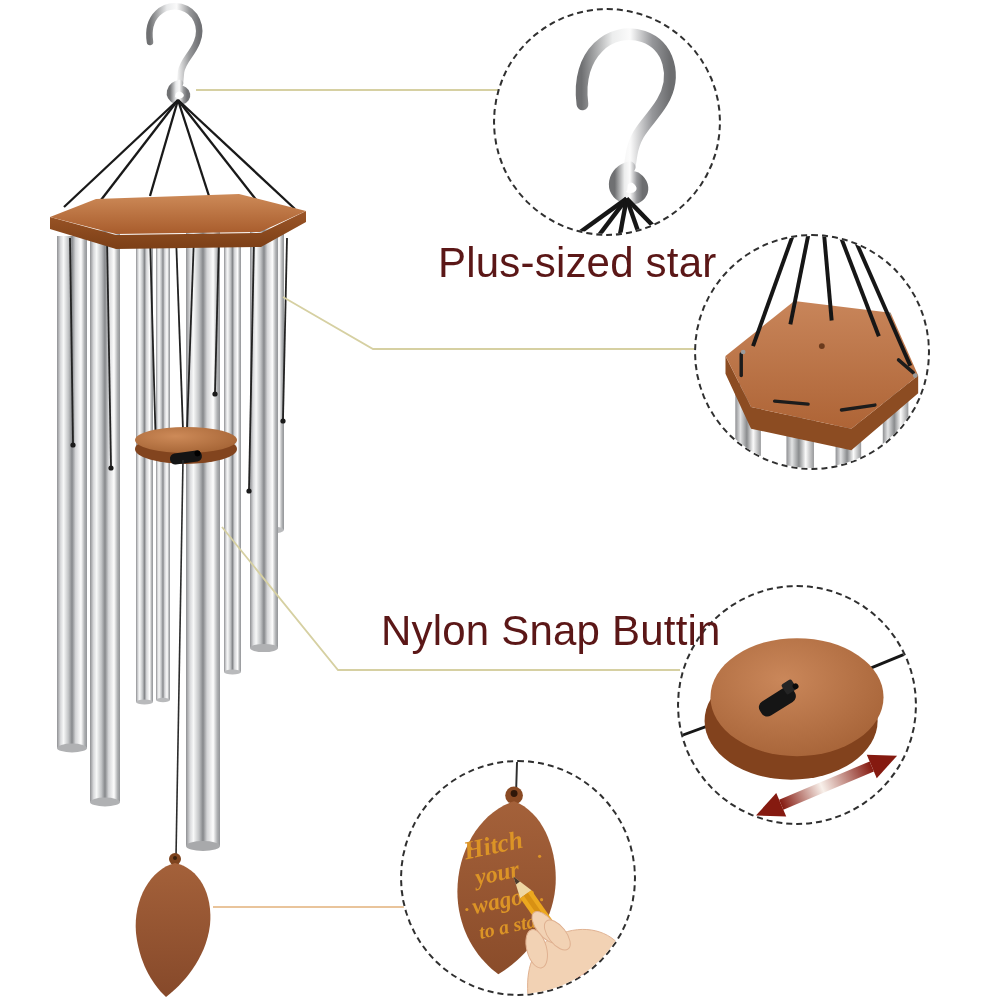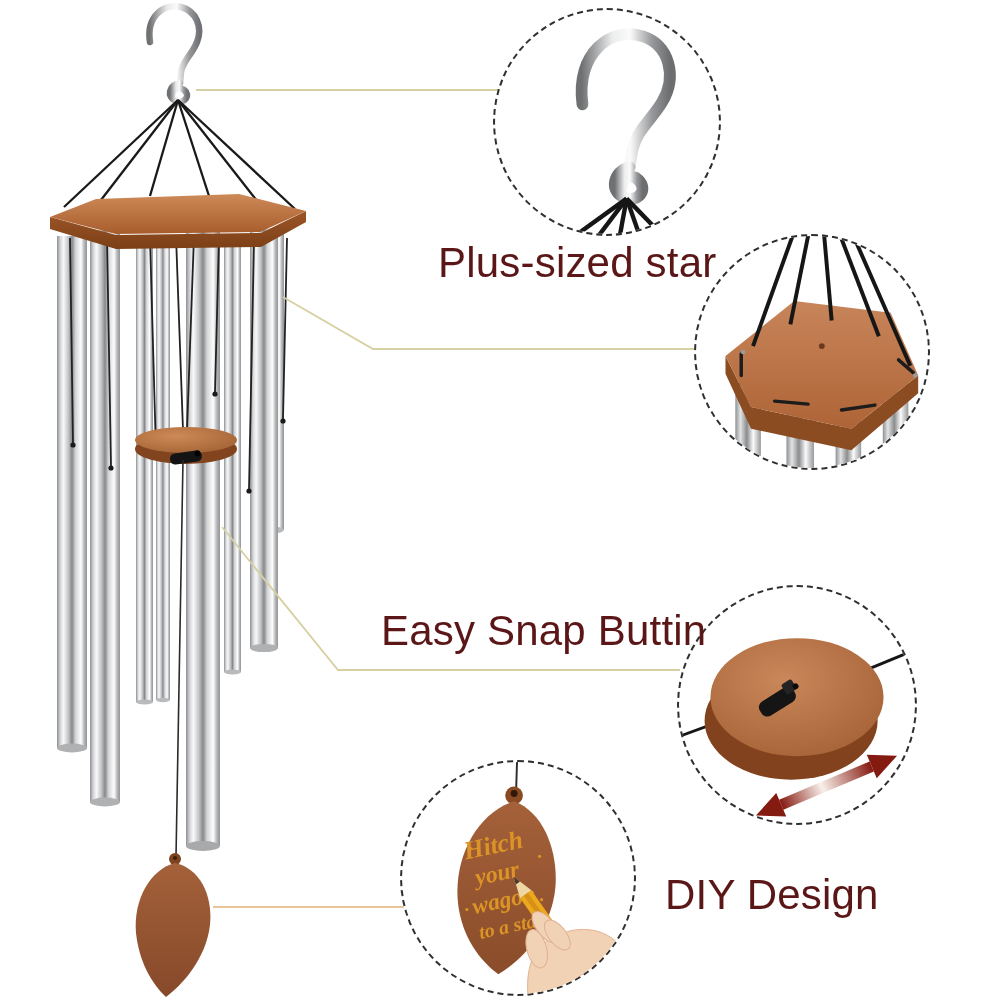--- a/index.html
+++ b/index.html
@@ -277,21 +277,21 @@
         <circle cx="124" cy="112" r="3" fill="#0a0a0a"></circle>
       </g>
 
       <g transform="translate(150 202) rotate(-23)">
         <rect x="-50" y="-5.5" width="100" height="11" fill="url(#arrowGrad)"></rect>
         <polygon points="-50,-13 -78,0 -50,13" fill="#851a10"></polygon>
         <polygon points="50,-13 78,0 50,13" fill="#851a10"></polygon>
       </g>
     </svg>
   </div>
-  <div class="label" style="left:381px;top:610px;">Easy Snap Buttin</div>
+  <div class="label" style="left:381px;top:610px;">Nylon Snap Buttin</div>
 
   <div class="callout-circle" style="left:400px;top:760px;width:236px;height:236px;">
     <svg viewBox="0 0 236 236">
       <defs>
         <linearGradient id="leafGrad2" x1="0" y1="0" x2="0" y2="1">
           <stop offset="0" stop-color="#a4613a"></stop>
             <stop offset="1" stop-color="#8a4c2a"></stop>
         </linearGradient>
       </defs>
       <line x1="117" y1="0" x2="116" y2="32" stroke="#2e2e2e" stroke-width="2"></line>
@@ -325,15 +325,14 @@
       </g>
 
       <g fill="#f2d2b4" stroke="#dfb090" stroke-width="1">
         <path d="M128,236 C126,204 136,186 158,176 C186,164 212,172 224,190 C232,202 236,220 236,236 Z"></path>
         <ellipse cx="146" cy="168" rx="9" ry="19" transform="rotate(-38 146 168)"></ellipse>
         <ellipse cx="158" cy="176" rx="9" ry="18" transform="rotate(-38 158 176)"></ellipse>
         <ellipse cx="137" cy="190" rx="10" ry="20" transform="rotate(-15 137 190)"></ellipse>
       </g>
     </svg>
   </div>
-  <div class="label" style="left:665px;top:874px;">DIY Design</div>
 
 </div>
 
 </body></html>

